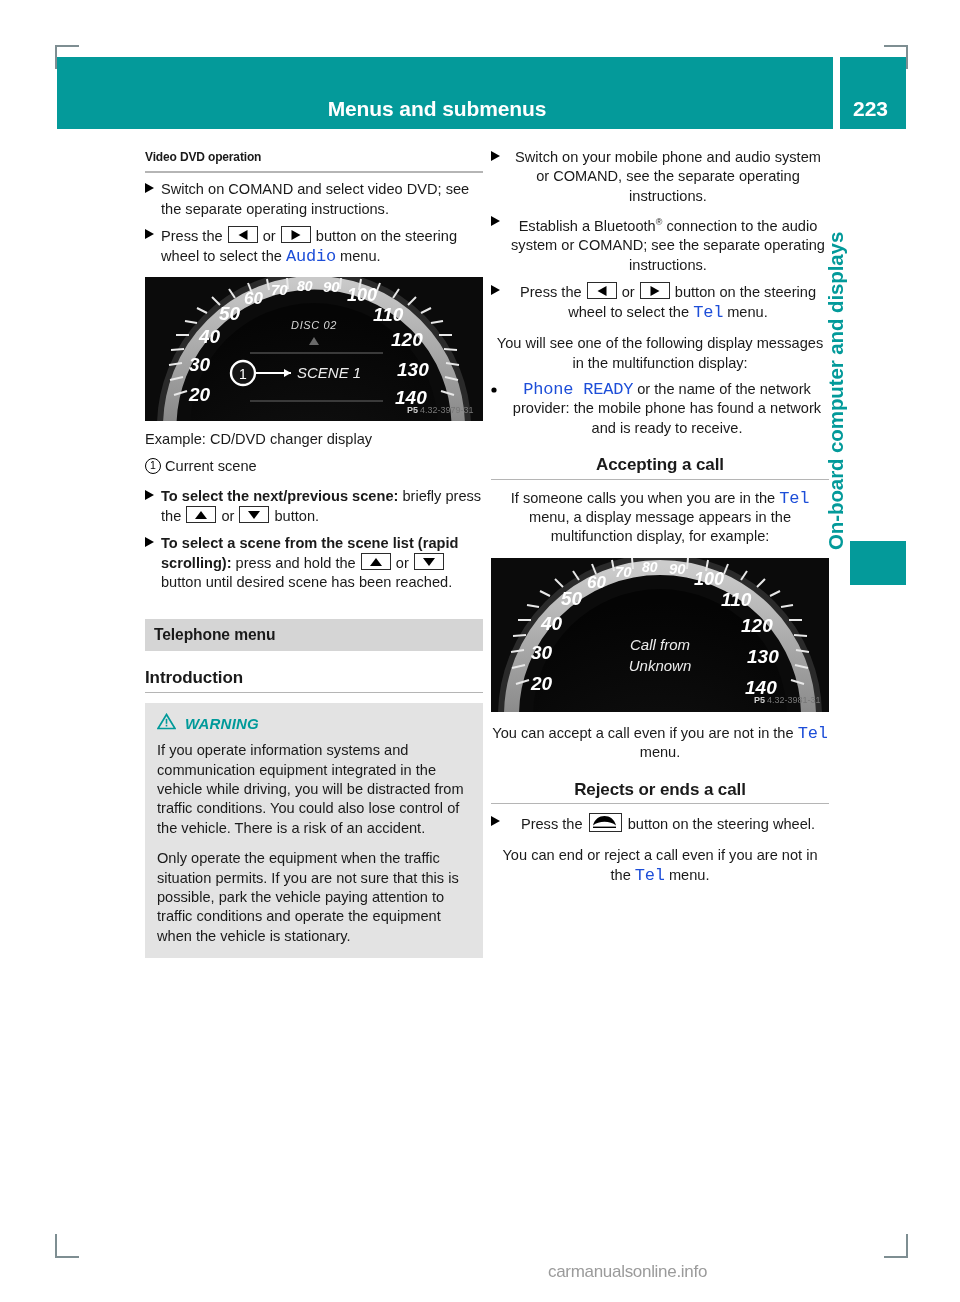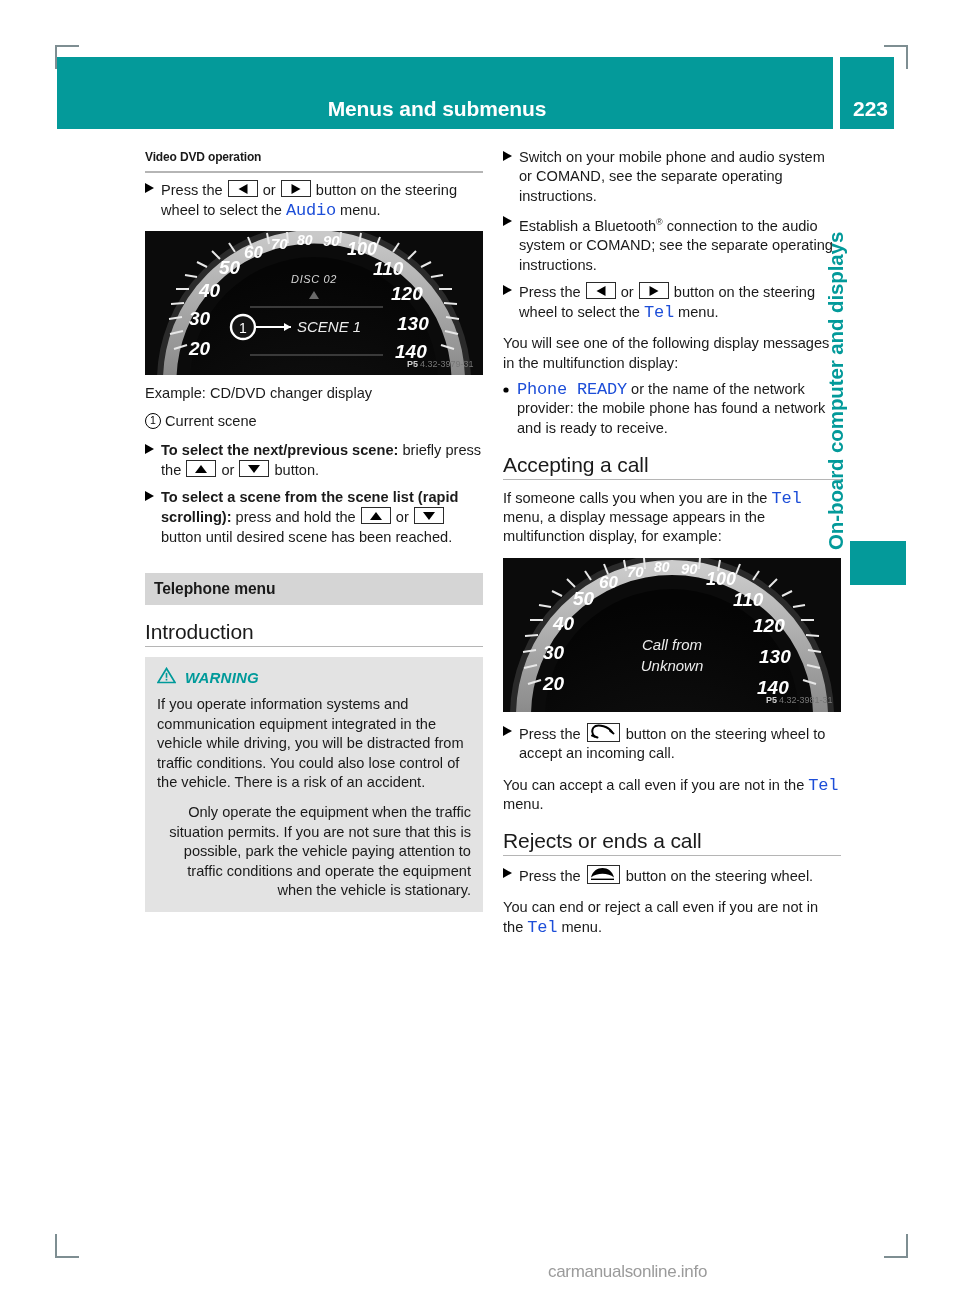--- a/index.html
+++ b/index.html
@@ -52,21 +52,21 @@
   .header-title {
     color: #ffffff;
     font-size: 21px;
     font-weight: bold;
     letter-spacing: -0.1px;
     line-height: 1;
   }
   .header-page {
     position: absolute;
     left: 783px; top: 0;
-    width: 54px;
+    width: 66px;
     height: 72px;
     background: #049a9a;
     display: flex;
     align-items: flex-end;
     justify-content: flex-start;
     box-sizing: border-box;
     padding: 0 0 10px 13px;
   }
   .header-page-num {
     color: #ffffff;
@@ -109,35 +109,35 @@
 
   
   .col {
     position: absolute;
     top: 148px;
     width: 338px;
     font-size: 14.6px;
     line-height: 19.4px;
   }
   .col-left  { left: 145px; }
-  .col-right { left: 503px; }
+  .col-right { left: 491px; text-align: center; }
 
   
   h2.sec-head {
     margin: 0 0 0 0;
     font-size: 12px;
     font-weight: bold;
     letter-spacing: -0.15px;
     padding-bottom: 4px;
     border-bottom: 2.5px solid #b5b5b5;
   }
   h3.sub-head {
     margin: 0;
-    font-size: 21px;
-    font-weight: normal;
+    font-size: 17px;
+    font-weight: bold;
     letter-spacing: -0.1px;
     padding-bottom: 4px;
     border-bottom: 1.6px solid #b5b5b5;
   }
   .gray-bar {
     background: #d5d5d5;
     font-size: 15.6px;
     font-weight: bold;
     padding: 6px 9px 7px 9px;
     letter-spacing: -0.1px;
@@ -246,21 +246,21 @@
     margin-bottom: 6px;
   }
   .warn-title {
     color: #009a9a;
     font-weight: bold;
     font-size: 15px;
     letter-spacing: 0.2px;
     font-style: italic;
   }
   .warn-box p { margin: 0 0 11px 0; }
-  .warn-box p:last-child { margin-bottom: 0; text-align: right; }
+  .warn-box p:last-child { margin-bottom: 0; }
 
   
   .cluster {
     position: relative;
     width: 100%;
     overflow: hidden;
     background: #111;
     margin-top: 11px;
   }
   .cluster.left-img  { height: 144px; }
@@ -299,20 +299,28 @@
 
 <div class="side-tab-label">
   <span>On-board computer and displays</span>
 </div>
 <div class="side-tab-block"></div>
 
 <div class="col col-left">
 
   <h2 class="sec-head">Video DVD operation</h2>
 
+  <div class="step">
+    <div class="step-marker">
+      <svg width="9" height="10" viewBox="0 0 9 10">
+          <polygon points="0,0 9,5 0,10" fill="#000"></polygon>
+        </svg>
+    </div>
+    <div class="step-body">Switch on COMAND and select video DVD; see the separate operating instructions.</div>
+  </div>
 
   <div class="step">
     <div class="step-marker">
       <svg width="9" height="10" viewBox="0 0 9 10">
           <polygon points="0,0 9,5 0,10" fill="#000"></polygon>
         </svg>
     </div>
     <div class="step-body"><span>Press the </span><span class="keybox"><span class="tri tri-left"></span></span><span> or </span><span class="keybox"><span class="tri tri-right"></span></span><span> button on the steering wheel to select the </span><span class="mono-teal">Audio</span><span> menu.</span></div>
   </div>
 
@@ -563,32 +571,20 @@
           <text x="254" y="136">140</text>
         </g>
         <text x="169" y="92" fill="#ececec" text-anchor="middle" font-family="Liberation Sans, sans-serif" font-style="italic" font-size="15">Call from</text>
         <text x="169" y="113" fill="#ececec" text-anchor="middle" font-family="Liberation Sans, sans-serif" font-style="italic" font-size="15">Unknown</text>
         <text x="263" y="145" fill="#d0d0d0" font-family="Liberation Sans, sans-serif" font-weight="bold" font-size="9">P5</text>
         <text x="276" y="145" fill="#777" font-family="Liberation Sans, sans-serif" font-size="9">4.32-3981-31</text>
       </g>
     </svg>
   </div>
 
-  <div class="step" style="margin-top:11px">
-    <div class="step-marker">
-      <svg width="9" height="10" viewBox="0 0 9 10">
-          <polygon points="0,0 9,5 0,10" fill="#000"></polygon>
-        </svg>
-    </div>
-    <div class="step-body"><span>Press the </span><span class="keybox-phone"><svg width="27" height="15" viewBox="0 0 27 15">
-            <path d="M5.5 12.5 C3 10 2.5 6 4.5 3.5 C6.5 1 11 1.2 14.5 2.2 C18 3.2 21.5 5.5 23 8" stroke="#000" stroke-width="2" fill="none" stroke-linecap="round"></path>
-            <path d="M3 11.5 L8.5 13.5" stroke="#000" stroke-width="2" stroke-linecap="round"></path>
-            <path d="M21 6.8 L24.5 9.5" stroke="#000" stroke-width="2" stroke-linecap="round"></path>
-          </svg></span><span> button on the steering wheel to accept an incoming call.</span></div>
-  </div>
 
   <p class="para"><span>You can accept a call even if you are not in the </span><span class="mono-teal">Tel</span><span> menu.</span></p>
 
   <div class="gap-md"></div>
 
   <h3 class="sub-head">Rejects or ends a call</h3>
 
   <div class="step" style="margin-top:9px">
     <div class="step-marker">
       <svg width="9" height="10" viewBox="0 0 9 10">

